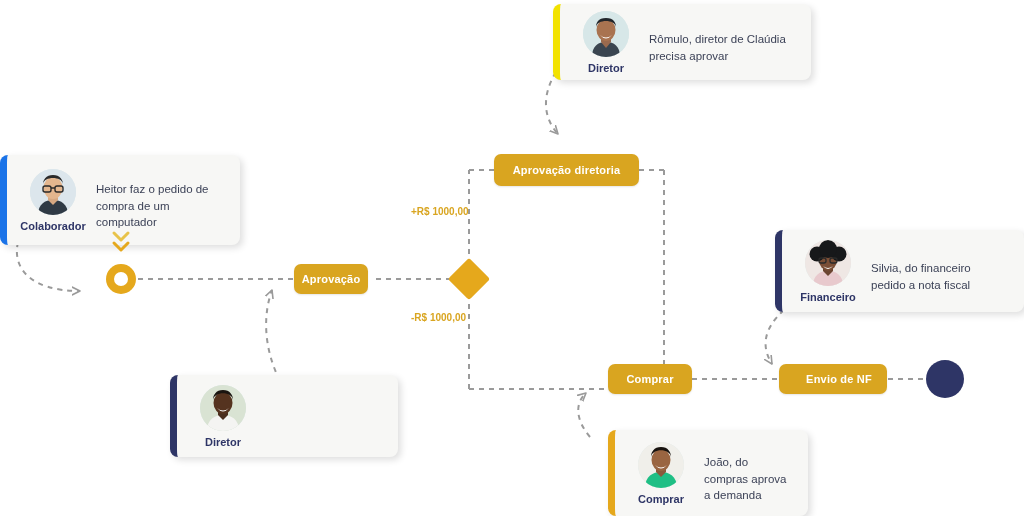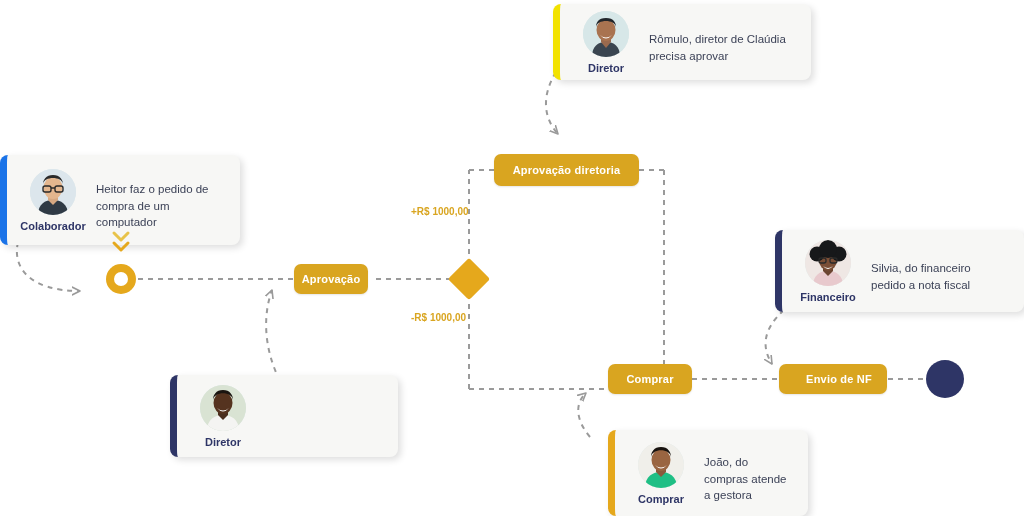--- a/index.html
+++ b/index.html
@@ -281,16 +281,16 @@
           <rect width="46" height="46" fill="#F0EFEA"></rect>
           <path d="M7 46 C7 34 15 30 23 30 C31 30 39 34 39 46 Z" fill="#1FBF85"></path>
           <path d="M18 30 L23 35 L28 30 L28 25 L18 25 Z" fill="#8A5A3C"></path>
           <ellipse cx="23" cy="18" rx="9.5" ry="11" fill="#9A6541"></ellipse>
           <path d="M13 15 C14 6 32 6 33 15 C33 10 30 5 23 5 C16 5 13 10 13 15 Z" fill="#17120E"></path>
           <path d="M17 23 Q23 28 29 23 Q23 30 17 23 Z" fill="#ffffff"></path>
         </svg>
       </div>
       <div class="role">Comprar</div>
     </div>
-    <div class="card-text">João, do compras atende a gestora</div>
+    <div class="card-text">João, do compras aprova a demanda</div>
   </div>
 
 </div>
 
 </body></html>

